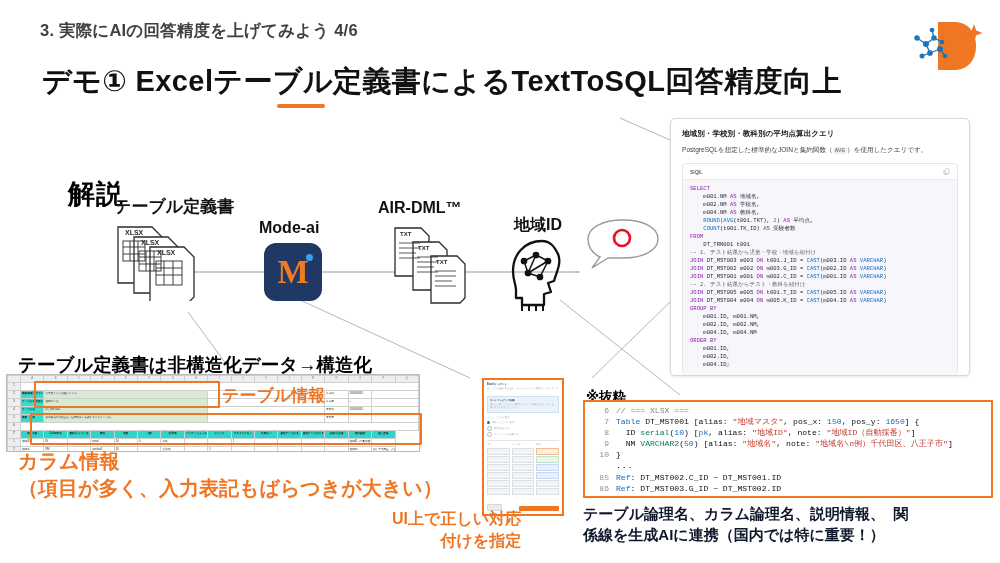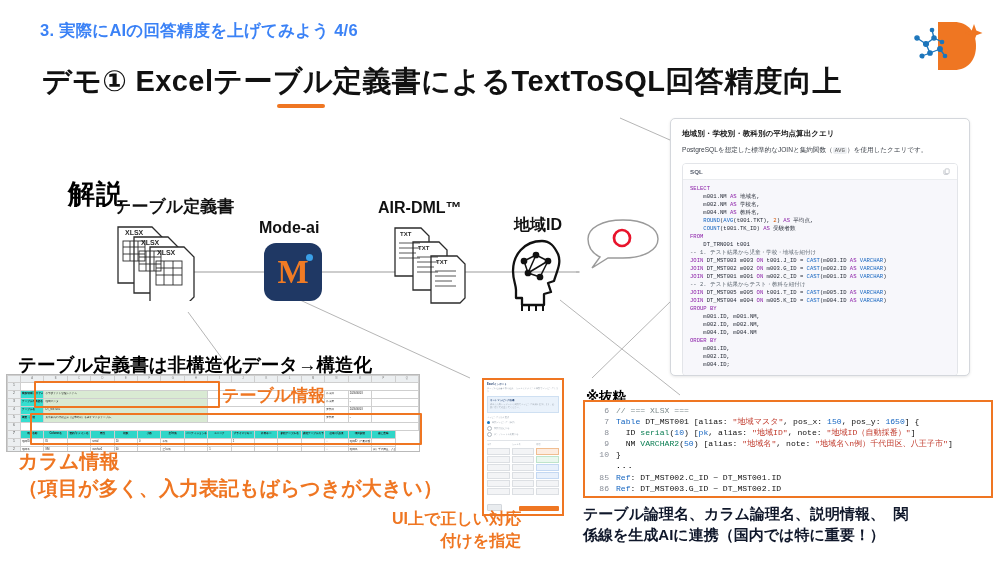--- a/index.html
+++ b/index.html
@@ -6,21 +6,21 @@
   body{
     width:1000px;height:563px;background:#ffffff;
     font-family:"Liberation Sans","DejaVu Sans",sans-serif;
     overflow:hidden;position:relative;
   }
   .slide{position:absolute;inset:0;width:1000px;height:563px;}
 
   
   .kicker{
     position:absolute;left:40px;top:20px;
-    font-size:16.5px;font-weight:600;color:#3b82f6;letter-spacing:.2px;
+    font-size:16.5px;font-weight:600;color:#404040;letter-spacing:.2px;
     white-space:nowrap;
   }
   .title{
     position:absolute;left:42px;top:62px;
     font-size:29px;font-weight:700;color:#111;letter-spacing:.4px;
     white-space:nowrap;
   }
   .title-rule{
     position:absolute;left:277px;top:104px;width:48px;height:4px;
     background:#ef7622;border-radius:2px;

